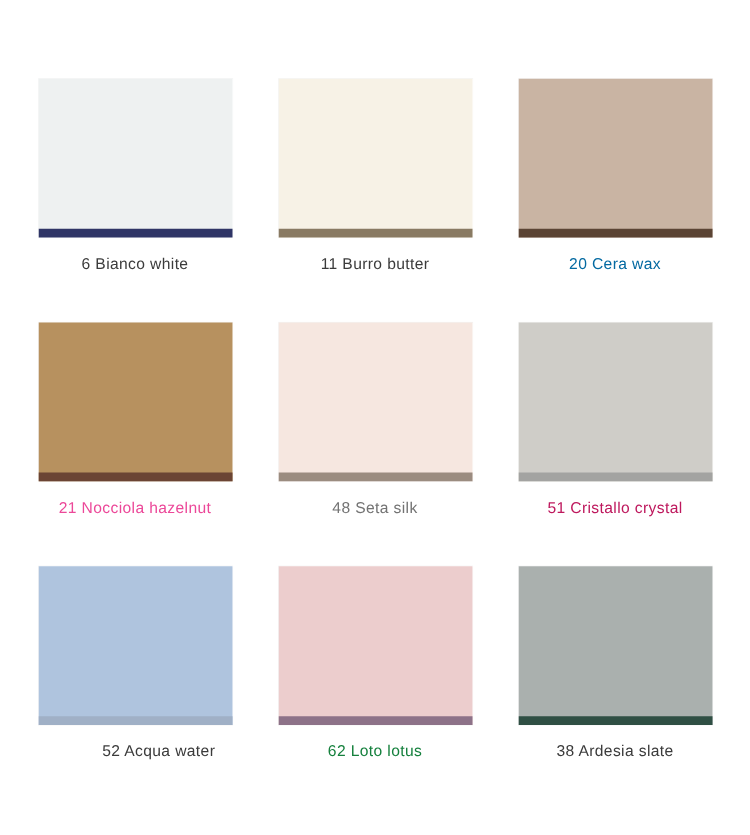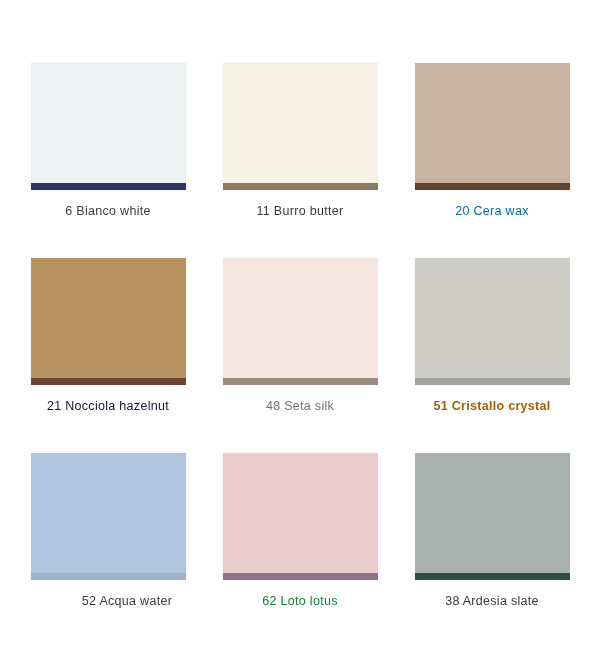--- a/index.html
+++ b/index.html
@@ -104,35 +104,35 @@
       <div class="swatch-label" style="color: #0369a1;">20 Cera wax</div>
     </div>
   </div>
 
   <div class="swatch-row">
     <div class="swatch-cell">
       <div class="swatch-chip">
         <div class="swatch-field" style="background-color: rgb(183, 145, 95);"></div>
         <div class="swatch-edge" style="background-color: rgb(107, 68, 52);"></div>
       </div>
-      <div class="swatch-label" style="color: #0f172a;">21 Nocciola hazelnut</div>
+      <div class="swatch-label" style="color: #ec4899;">21 Nocciola hazelnut</div>
     </div>
     <div class="swatch-cell">
       <div class="swatch-chip">
         <div class="swatch-field" style="background-color: rgb(246, 231, 224);"></div>
         <div class="swatch-edge" style="background-color: rgb(155, 140, 128);"></div>
       </div>
       <div class="swatch-label" style="color: #737373;">48 Seta silk</div>
     </div>
     <div class="swatch-cell">
       <div class="swatch-chip">
         <div class="swatch-field" style="background-color: rgb(207, 205, 200);"></div>
         <div class="swatch-edge" style="background-color: rgb(163, 163, 161);"></div>
       </div>
-      <div class="swatch-label" style="color: #a16207; font-weight: bold;">51 Cristallo crystal</div>
+      <div class="swatch-label" style="color: #be185d;">51 Cristallo crystal</div>
     </div>
   </div>
 
   <div class="swatch-row">
     <div class="swatch-cell">
       <div class="swatch-chip">
         <div class="swatch-field" style="background-color: rgb(175, 196, 222);"></div>
         <div class="swatch-edge" style="background-color: rgb(160, 176, 198);"></div>
       </div>
       <div class="swatch-label" style="color: rgb(59, 59, 59); margin-left: 38px;">52 Acqua water</div>

